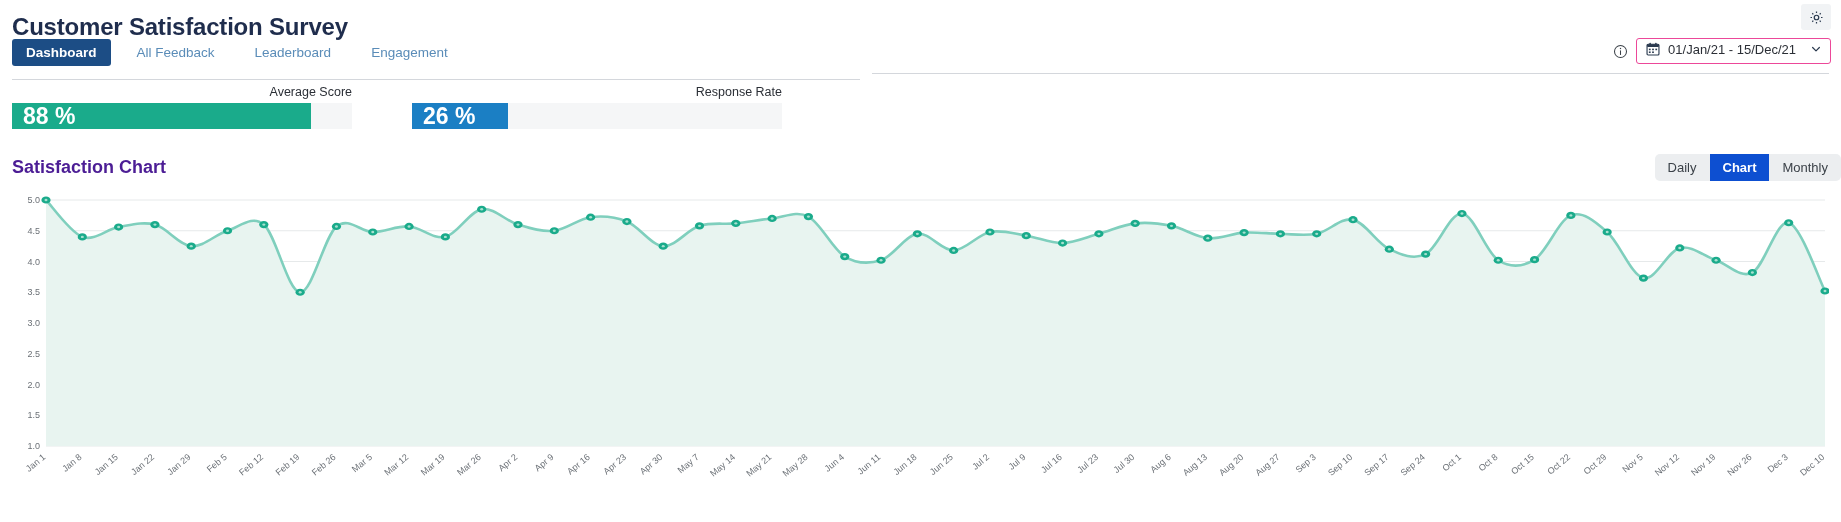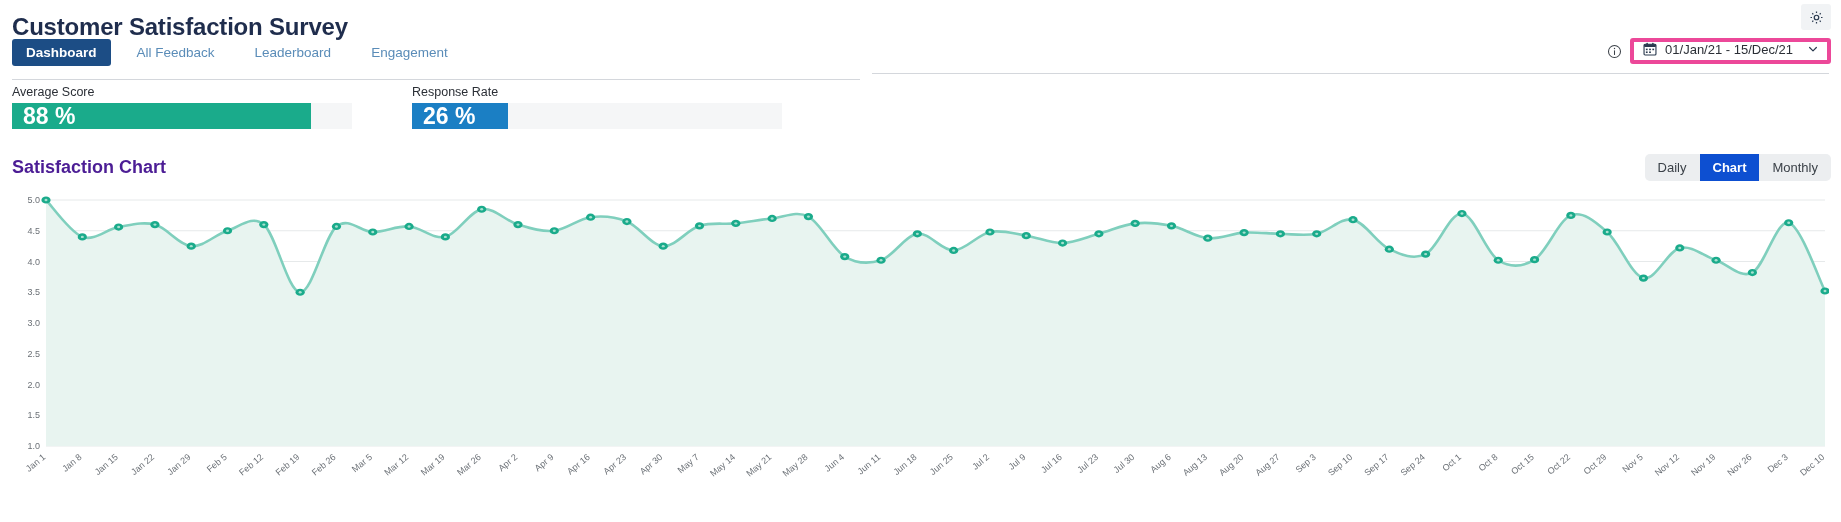--- a/index.html
+++ b/index.html
@@ -39,21 +39,21 @@
   .tab:not(.active) { margin-left: 12px; }
 
   
   .daterange-wrap {
     position: absolute; right: 10px; top: 38px;
     display: flex; align-items: center; gap: 8px;
   }
   .info-icon { cursor: pointer; display:flex; align-items:center; }
   .daterange {
     display: flex; align-items: center; gap: 8px;
-    border: 4px solid #ec4899; border-radius: 3px;
+    border: 1px solid #ec4899; border-radius: 3px;
     height: 26px; padding: 0 8px 4px 9px; min-width: 182px;
     background: #fff; cursor: pointer;
   }
   .daterange .dr-text {
     font-size: 13px; color: #2b2f36; flex: 1; white-space: nowrap;
   }
   .cal-icon { display:flex; align-items:center; }
   .chev { display:flex; align-items:center; margin-left: 6px; }
 
   
@@ -61,21 +61,21 @@
     position: absolute; left: 12px; top: 79px; width: 848px;
     height: 1px; background: #d4d7dc;
   }
   .rule-right {
     position: absolute; left: 872px; top: 73px; width: 957px;
     height: 1px; background: #d4d7dc;
   }
 
   
   .kpi {
-    position: absolute; top: 85px;
+    position: absolute; top: 85px; text-align: right;
   }
   .kpi-label {
     font-size: 12.5px; color: #2b2f36; margin-bottom: 4px;
   }
   .kpi-track {
     height: 26px; background: #f5f6f7;
     display: flex; align-items: stretch;
   }
   .kpi-fill {
     display: flex; align-items: center;
@@ -87,21 +87,21 @@
   #kpi-average .kpi-track { width: 340px; }
   #kpi-response { left: 412px; width: 370px; }
   #kpi-response .kpi-track { width: 370px; }
 
   
   .chart-title {
     position: absolute; left: 12px; top: 157px;
     font-size: 18px; font-weight: bold; color: #4c1d95;
   }
   .granularity {
-    position: absolute; right: 10px; top: 154px;
+    position: absolute; right: 0; top: 154px;
     display: flex; border-radius: 5px; overflow: hidden;
   }
   .gran-btn {
     font-size: 13px; padding: 6px 13px; cursor: pointer;
     background: #eceef0; color: #3b4148; border: none;
     font-family: "Liberation Sans", sans-serif;
   }
   .gran-btn.active { background: #0d4fd1; color: #fff; font-weight: bold; }
 
   .chart-area {

